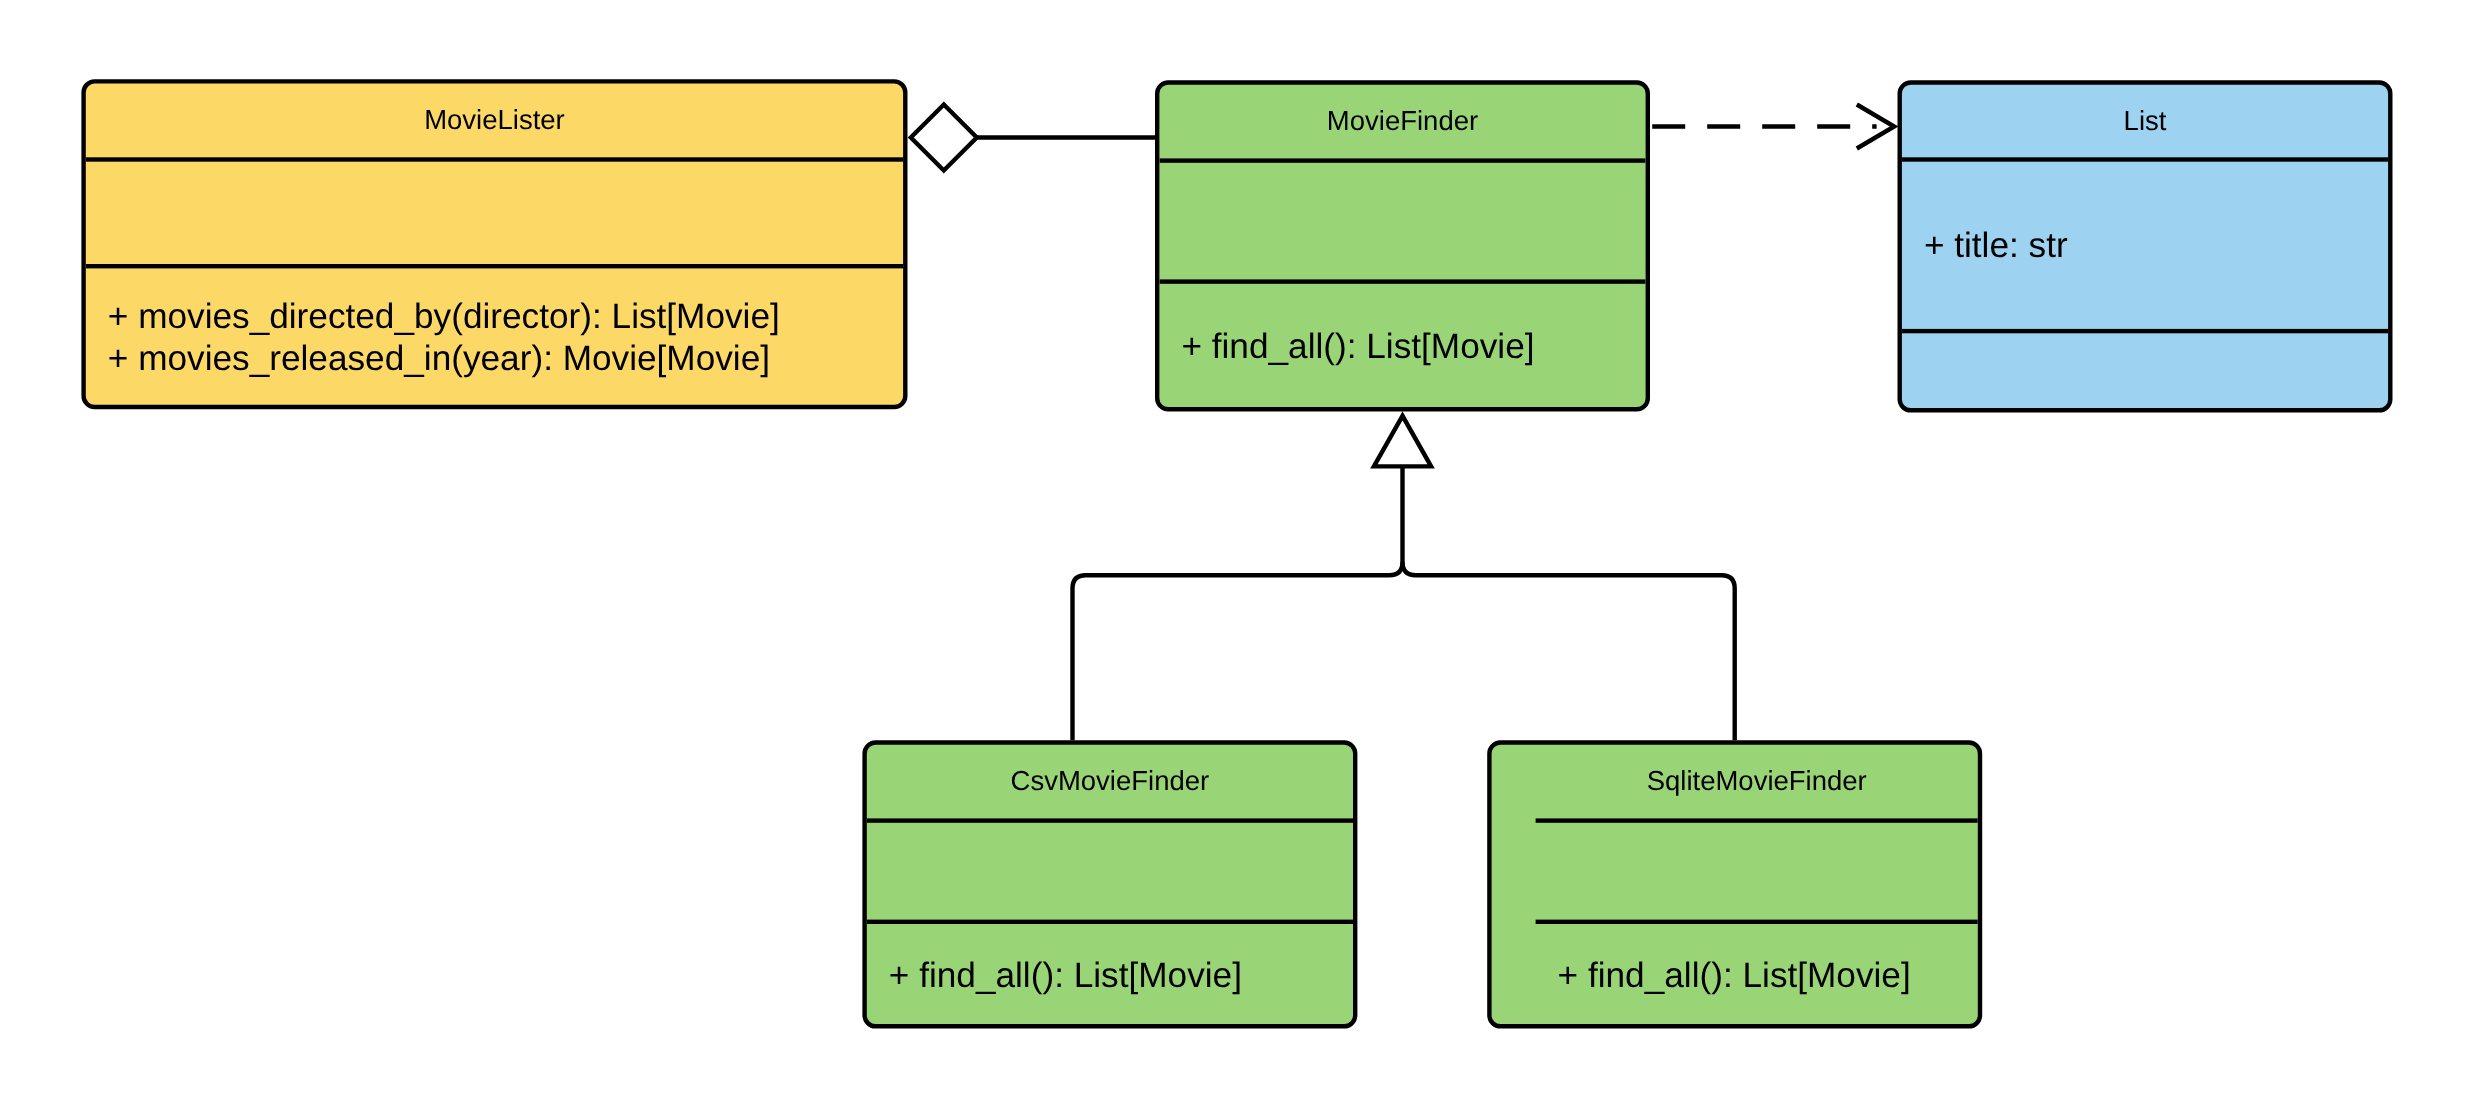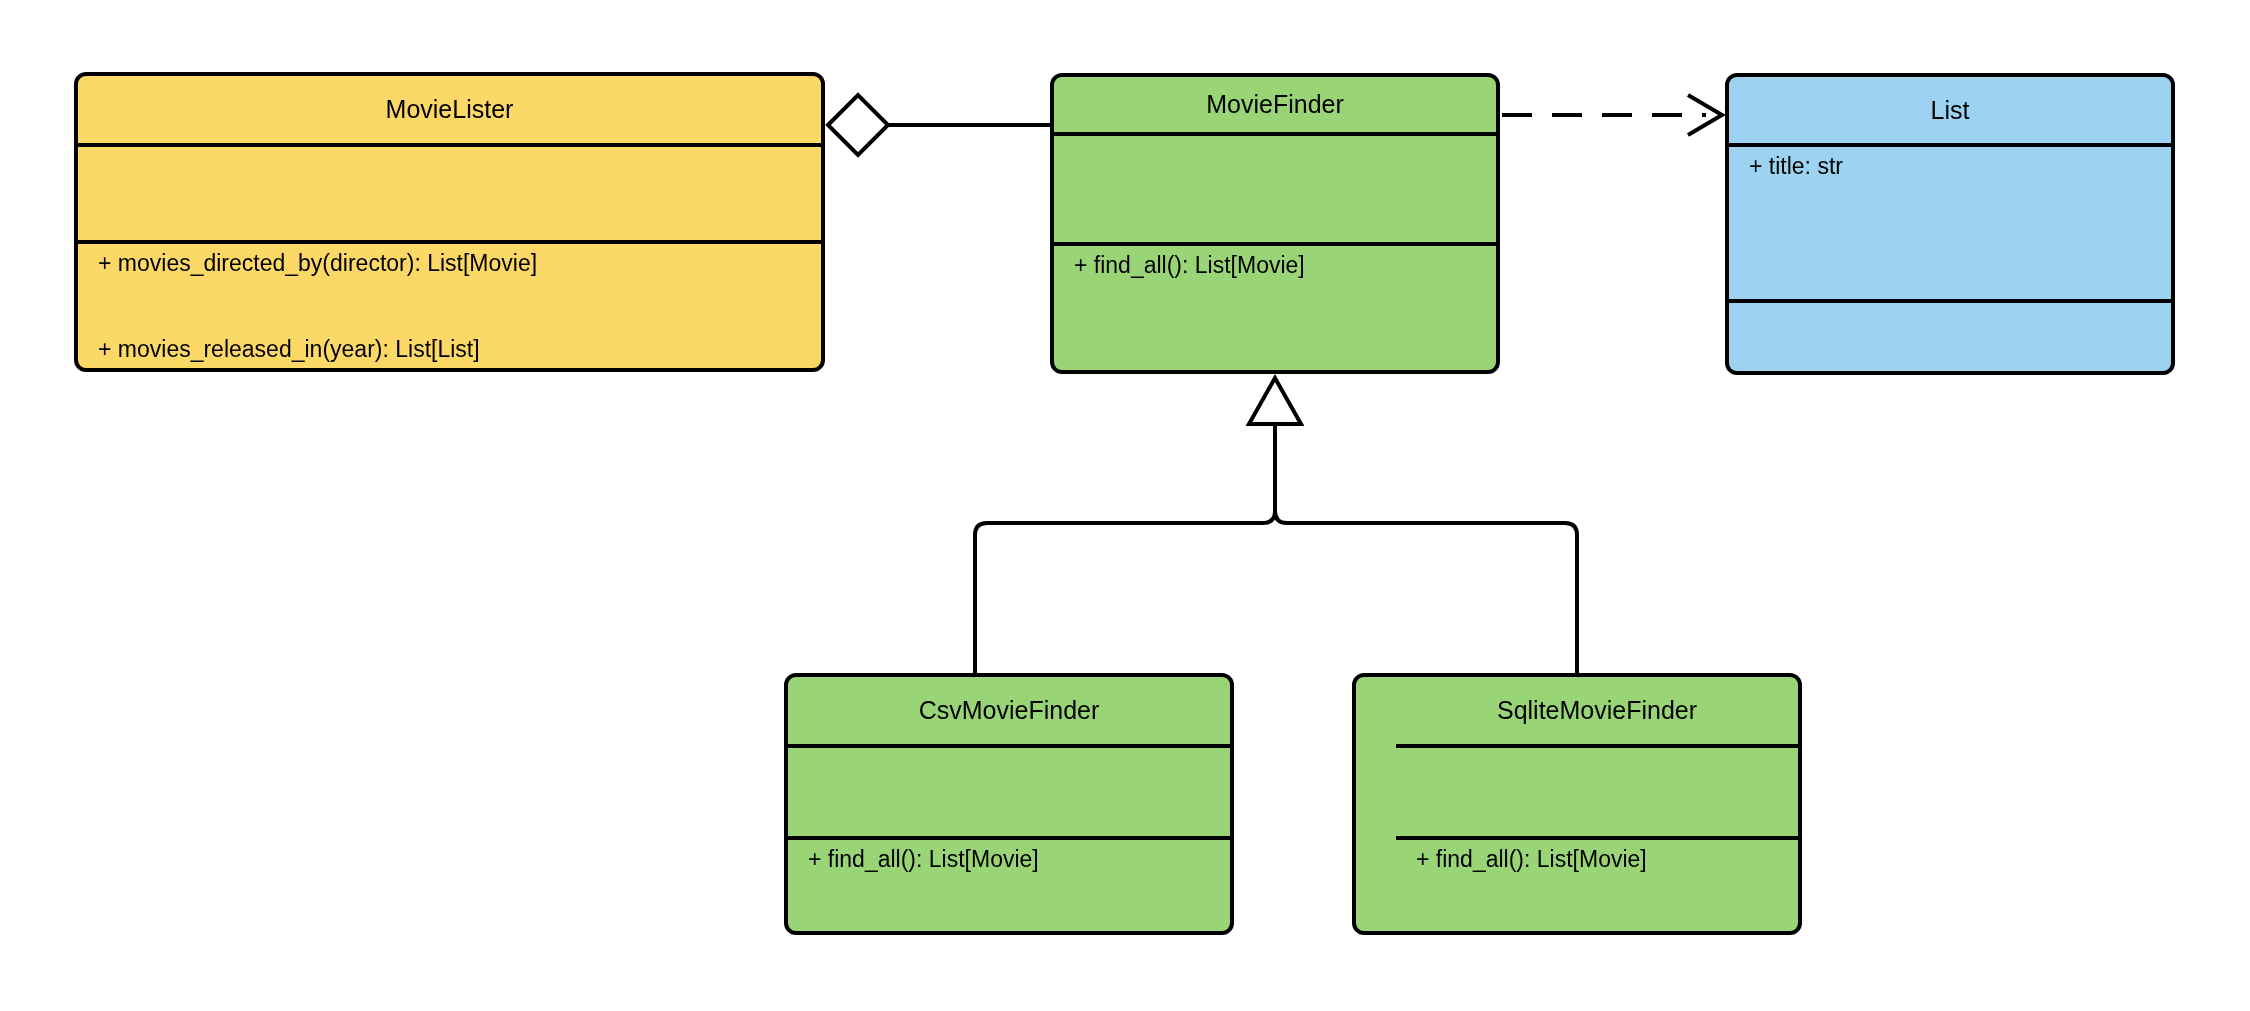--- a/index.html
+++ b/index.html
@@ -44,24 +44,24 @@
   }
   .class-title {
     display: flex;
     align-items: center;
     justify-content: center;
     font-size: 25px;
   }
   .members {
     display: flex;
     flex-direction: column;
-    justify-content: space-between;
+    justify-content: center;
     padding-left: 20px;
     padding-right: 10px;
-    font-size: 23px;
+    font-size: 32px;
   }
   .member-line {
     line-height: 38px;
     white-space: nowrap;
   }
   svg .stroke {
     stroke: #000000;
     stroke-width: 4px;
     fill: none;
   }
@@ -87,26 +87,26 @@
     <path class="stroke" d="M 1275 424 L 1275 511 Q 1275 523 1263 523 L 987 523 Q 975 523 975 535 L 975 673"></path>
     <path class="stroke" d="M 1275 511 Q 1275 523 1287 523 L 1565 523 Q 1577 523 1577 535 L 1577 673"></path>
     <polygon class="filled-white" points="1275,378 1249,424 1301,424"></polygon>
   </svg>
 
   <div class="class-box" style="left: 74px; top: 72px; width: 751px; height: 300px; background-color: rgb(252, 217, 102);">
     <div class="compartment class-title" style="height:67px;">MovieLister</div>
     <div class="compartment sep" style="height:97px;"></div>
     <div class="compartment sep grow members">
       <div class="member-line">+ movies_directed_by(director): List[Movie]</div>
-      <div class="member-line">+ movies_released_in(year): List[List]</div>
+      <div class="member-line">+ movies_released_in(year): Movie[Movie]</div>
     </div>
   </div>
 
   <div class="class-box" style="left: 1050px; top: 73px; width: 450px; height: 301px; background-color: rgb(153, 213, 119);">
-    <div class="compartment class-title" style="height:55px;">MovieFinder</div>
+    <div class="compartment class-title" style="height:67px;">MovieFinder</div>
     <div class="compartment sep" style="height:110px;"></div>
     <div class="compartment sep grow members">
       <div class="member-line">+ find_all(): List[Movie]</div>
     </div>
   </div>
 
   <div class="class-box" style="left: 1725px; top: 73px; width: 450px; height: 302px; background-color: rgb(157, 211, 240);">
     <div class="compartment class-title" style="height:66px;">List</div>
     <div class="compartment sep members" style="height:156px;">
       <div class="member-line">+ title: str</div>

